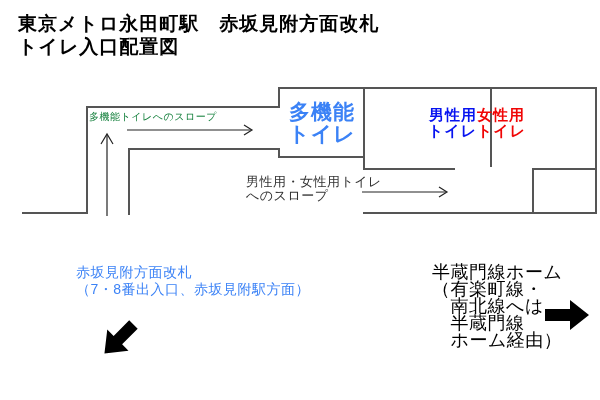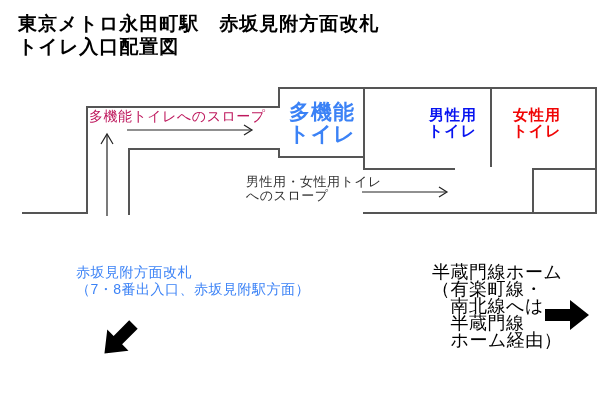--- a/index.html
+++ b/index.html
@@ -16,25 +16,25 @@
   .wall{position:absolute;background:#555;}
   #mf-room-label{
     left:278px;top:101px;width:88px;text-align:center;
     font-size:21px;font-weight:bold;line-height:22px;letter-spacing:1px;color:#3b82f6;
   }
   #mens-room-label{
     left:357px;top:107px;width:120px;text-align:right;
     font-size:15px;font-weight:bold;line-height:16px;letter-spacing:1px;color:#0713f0;
   }
   #womens-room-label{
-    left:477px;top:107px;width:120px;text-align:center;
+    left:477px;top:107px;width:120px;
     font-size:15px;font-weight:bold;line-height:16px;letter-spacing:1px;color:#f00505;
   }
   #ramp-mf-label{
-    left:89px;top:109px;font-size:14px;line-height:15px;color:#be185d;letter-spacing:0.5px;
+    left:89px;top:109px;font-size:10px;line-height:15px;color:#15803d;letter-spacing:0.5px;
   }
   #ramp-mw-label{
     left:235px;top:175px;font-size:13px;line-height:14px;color:#333;letter-spacing:0.5px;margin-left:11px;
   }
   #gate-label{
     left:76px;top:264px;font-size:14px;line-height:17px;color:#3b82f6;letter-spacing:0.5px;
   }
   #platform-label{
     left:432px;top:264px;font-size:18px;line-height:17px;color:#000000;letter-spacing:0.5px;
   }

